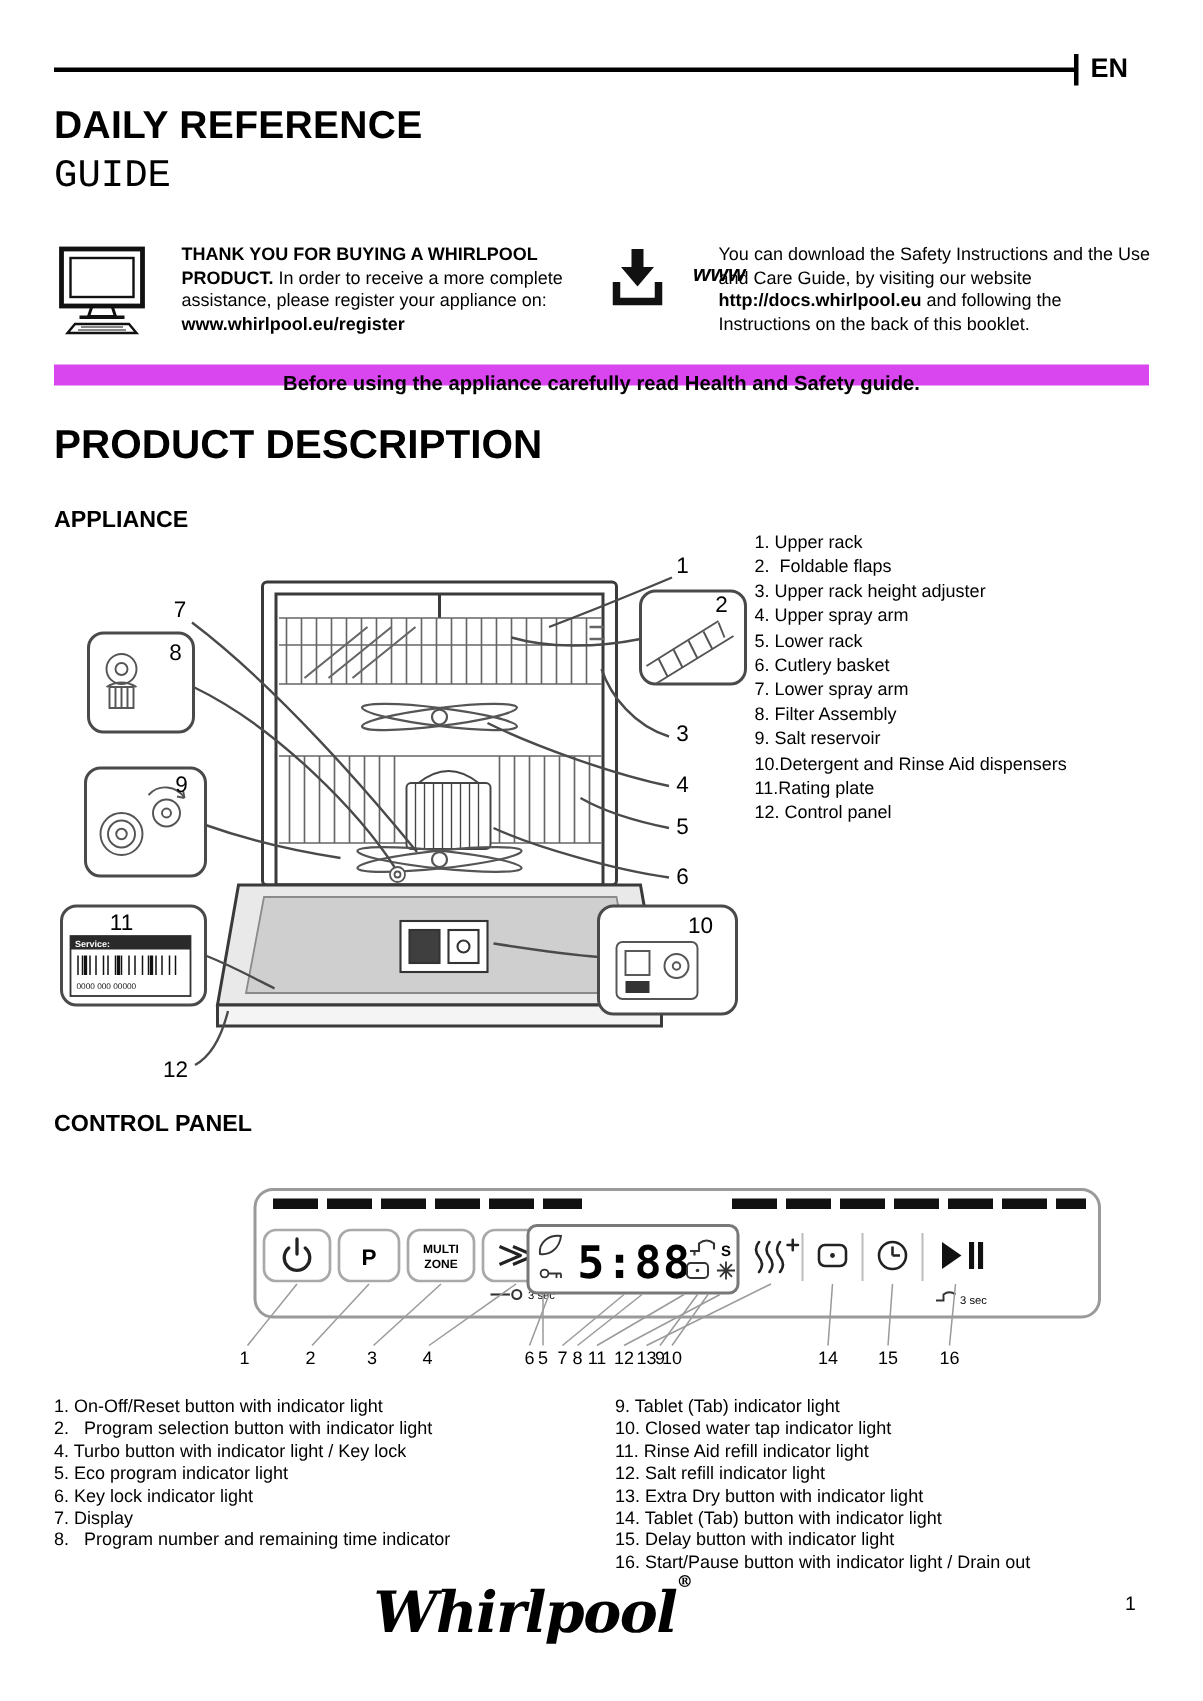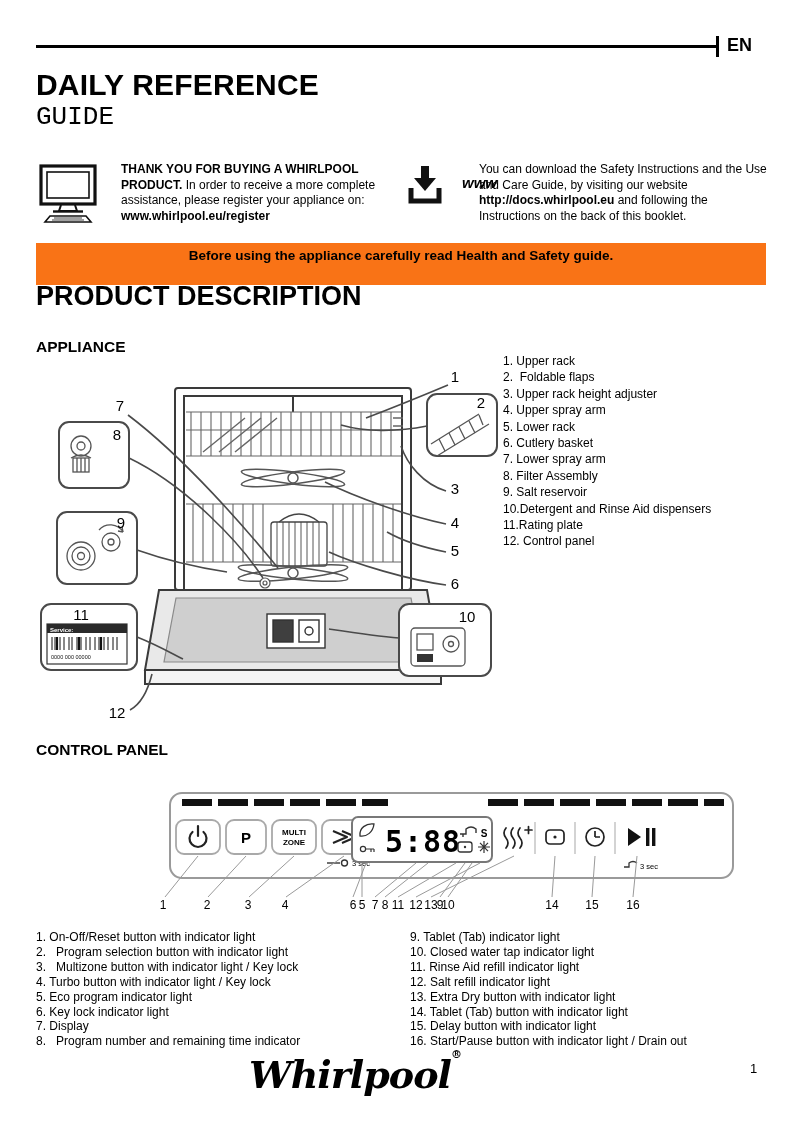--- a/index.html
+++ b/index.html
@@ -7,30 +7,30 @@
   body { background:#ffffff; font-family:"Liberation Sans", sans-serif; color:#000; position:relative; overflow:hidden; }
   .abs { position:absolute; }
   .t12 { font-size:12px; line-height:15.6px; }
   ul { list-style:none; }
   li { white-space:nowrap; }
 
   .rule-line { left:36px; top:45px; width:680px; height:3px; background:#000; }
   .rule-tick { left:716px; top:36px; width:3px; height:21px; background:#000; }
   .en-badge  { left:727px; top:35px; font-size:18px; font-weight:bold; }
 
-  .title1 { left:36px; top:68px;  font-size:30px; font-weight:800; letter-spacing:0.2px; }
+  .title1 { left:36px; top:68px;  font-size:26px; font-weight:800; letter-spacing:0.2px; }
   .title2 { left:36px; top:102px; font-size:26px; font-weight:400;font-family:Liberation Mono, monospace; }
 
   .intro-left-icon  { left:38px;  top:164px; }
   .intro-left-text  { left:121px; top:162px; width:290px; }
   .intro-right-icon { left:408px; top:164px; display:flex; gap:20px; }
   .intro-right-text { left:479px; top:162px; width:292px; }
   .www-label { font-size:15px; font-weight:bold; font-style:italic; margin-top:10px; }
 
-  .banner { left:36px; top:243px; width:730px; height:42px; background:#f97316;
+  .banner { left:36px; top:243px; width:730px; height:14px; background:#d946ef;
             text-align:center; line-height:26px; font-size:13.5px; font-weight:bold; color:#000; }
 
   .pd-title { left:36px; top:281px; font-size:27px; font-weight:800; }
   .sub-title { font-size:15.5px; font-weight:800; }
   .appliance-title { left:36px; top:338px; }
   .cp-title { left:36px; top:741px; }
 
   .legend { left:503px; top:353px; width:265px; font-size:12px; line-height:16.4px; }
 
   .cplist { font-size:12px; line-height:14.9px; }
@@ -359,21 +359,20 @@
     <text x="412" y="139">10</text>
     <text x="516" y="139">14</text>
     <text x="556" y="139">15</text>
     <text x="597" y="139">16</text>
   </g>
 </svg>
 
 <ul class="abs cplist cplist-left">
   <li>1. On-Off/Reset button with indicator light</li>
   <li>2.&nbsp;&nbsp; Program selection button with indicator light</li>
-  <li>3.&nbsp;&nbsp; Multizone button with indicator light / Key lock</li>
   <li>4. Turbo button with indicator light / Key lock</li>
   <li>5. Eco program indicator light</li>
   <li>6. Key lock indicator light</li>
   <li>7. Display</li>
   <li>8.&nbsp;&nbsp; Program number and remaining time indicator</li>
 </ul>
 <ul class="abs cplist cplist-right">
   <li>9. Tablet (Tab) indicator light</li>
   <li>10. Closed water tap indicator light</li>
   <li>11. Rinse Aid refill indicator light</li>

